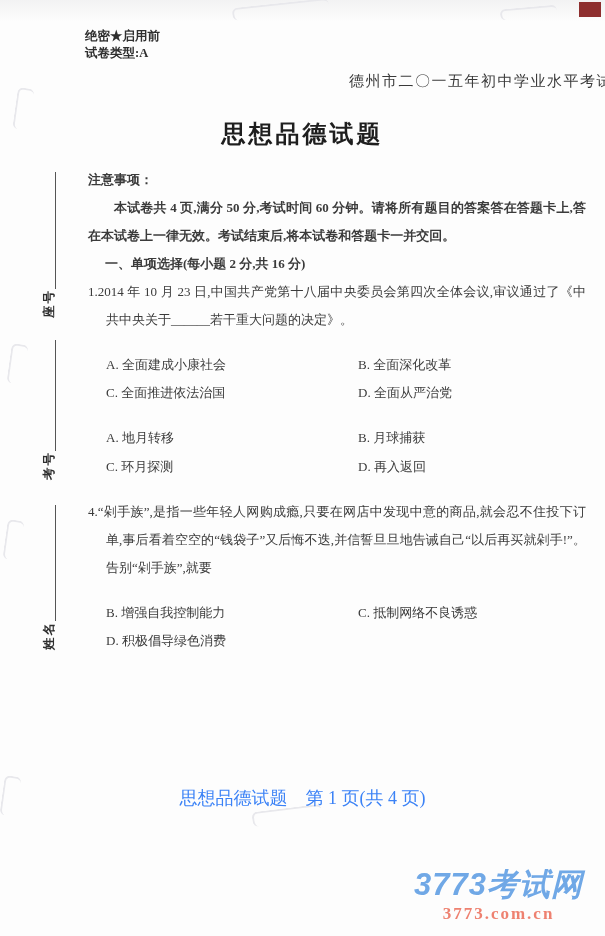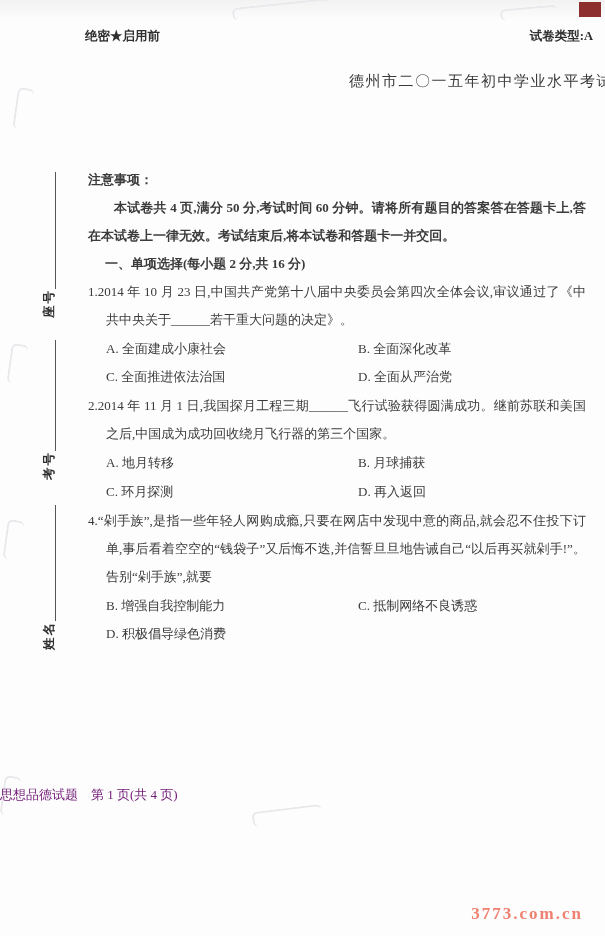--- a/index.html
+++ b/index.html
@@ -10,40 +10,40 @@
     overflow:hidden;
     font-family:"Liberation Serif","DejaVu Serif",serif;
     color:#3b3b3b;
   }
   .page::before{
     content:"";position:absolute;left:0;top:0;right:0;height:22px;
     background:linear-gradient(#f2f2f3,#fdfdfd);pointer-events:none;
   }
   
   .hdr{position:absolute;top:28px;left:85px;right:12px;display:flex;justify-content:space-between;
-       font-weight:bold;font-size:12.5px;color:#2f2f2f;}
+       font-weight:bold;font-size:12.5px;color:#2f2f2f;flex-direction:column;}
   .corner-mark{position:absolute;top:2px;right:4px;width:22px;height:15px;background:#8e2f2f;}
   .exam-title{position:absolute;top:72px;left:8px;width:100%;text-align:right;
        font-size:15px;letter-spacing:1.5px;color:#3a3a3a;}
   .subject-title{position:absolute;top:118px;left:0;width:100%;text-align:center;
        font-size:24px;font-weight:bold;letter-spacing:3px;color:#1e1e1e;}
   
   .seal-unit{position:absolute;left:34px;height:22px;display:flex;align-items:flex-end;
        transform:rotate(-90deg);transform-origin:0 0;}
   .seal-line{flex:1;border-bottom:1.2px solid #555;height:10px;}
   .seal-label{font-size:12.5px;font-weight:bold;color:#2e2e2e;letter-spacing:2px;line-height:14px;}
   
   .content{position:absolute;top:166px;left:88px;width:498px;font-size:13px;line-height:28px;color:#3b3b3b;}
   .notice-heading{font-weight:bold;}
   .notice-body{font-weight:bold;text-indent:2em;text-align:justify;}
   .section-heading{font-weight:bold;padding-left:17px;}
   .q-stem{padding-left:18px;text-indent:-18px;text-align:justify;}
-  .q-options{display:grid;grid-template-columns:252px auto;padding-left:18px;line-height:28.2px;margin:1px 0;}
+  .q-options{display:grid;grid-template-columns:252px auto;padding-left:18px;line-height:28.2px;margin:17px 0;}
   
-  .footer{position:absolute;top:786px;left:0;width:100%;font-size:13px;color:#701a75;}
+  .footer{position:absolute;top:786px;left:0;width:100%;text-align:center;font-size:18px;color:#3b82f6;}
   
   .sitemark{position:absolute;right:22px;bottom:12px;text-align:center;
        font-family:"Liberation Sans","DejaVu Sans",sans-serif;}
   .sitemark-name{font-size:31px;font-weight:bold;font-style:italic;letter-spacing:1px;
        text-shadow:0 1px 1px rgba(255,255,255,.8);}
   .sitemark-url{font-size:17px;font-weight:bold;letter-spacing:2px;margin-top:-2px;font-family:Liberation Serif, serif;}
   
   .artifact{position:absolute;border:2px solid #e8e8ec;border-bottom:none;border-right:none;
        border-radius:6px;pointer-events:none;}
 </style>
@@ -60,20 +60,21 @@
   <div class="artifact" style="left:2px;top:776px;width:15px;height:38px;transform:rotate(8deg);"></div>
   <div class="artifact" style="left:252px;top:808px;width:68px;height:13px;transform:rotate(-7deg);"></div>
 
   <div class="corner-mark"></div>
 
   <div class="hdr">
     <span>绝密★启用前</span>
     <span>试卷类型:A</span>
   </div>
   <div class="exam-title">德州市二〇一五年初中学业水平考试</div>
+  <div class="subject-title">思想品德试题</div>
 
   <div class="seal-unit" style="top:318px;width:146px;">
     <span class="seal-label">座号</span>
     <span class="seal-line"></span>
   </div>
   <div class="seal-unit" style="top:480px;width:140px;">
     <span class="seal-label">考号</span>
     <span class="seal-line"></span>
   </div>
   <div class="seal-unit" style="top:650px;width:145px;">
@@ -90,21 +91,20 @@
       <div class="q-stem">1.2014 年 10 月 23 日,中国共产党第十八届中央委员会第四次全体会议,审议通过了《中共中央关于______若干重大问题的决定》。</div>
       <div class="q-options">
         <span>A. 全面建成小康社会</span>
         <span>B. 全面深化改革</span>
         <span>C. 全面推进依法治国</span>
         <span>D. 全面从严治党</span>
       </div>
     </div>
 
     <div>
-      <div class="q-stem">2.2014 年 11 月 1 日,我国探月工程三期______飞行试验获得圆满成功。继前苏联和美国之后,中国成为成功回收绕月飞行器的第三个国家。</div>
       <div class="q-options">
         <span>A. 地月转移</span>
         <span>B. 月球捕获</span>
         <span>C. 环月探测</span>
         <span>D. 再入返回</span>
       </div>
     </div>
 
     <div>
     </div>
@@ -115,16 +115,17 @@
         <span>B. 增强自我控制能力</span>
         <span>C. 抵制网络不良诱惑</span>
         <span>D. 积极倡导绿色消费</span>
       </div>
     </div>
   </div>
 
   <div class="footer">思想品德试题　第 1 页(共 4 页)</div>
 
   <div class="sitemark">
+    <div class="sitemark-name" style="color: rgb(112, 168, 230);">3773考试网</div>
     <div class="sitemark-url" style="color: rgb(238, 129, 112);">3773.com.cn</div>
   </div>
 
 </div>
 
 </body></html>

